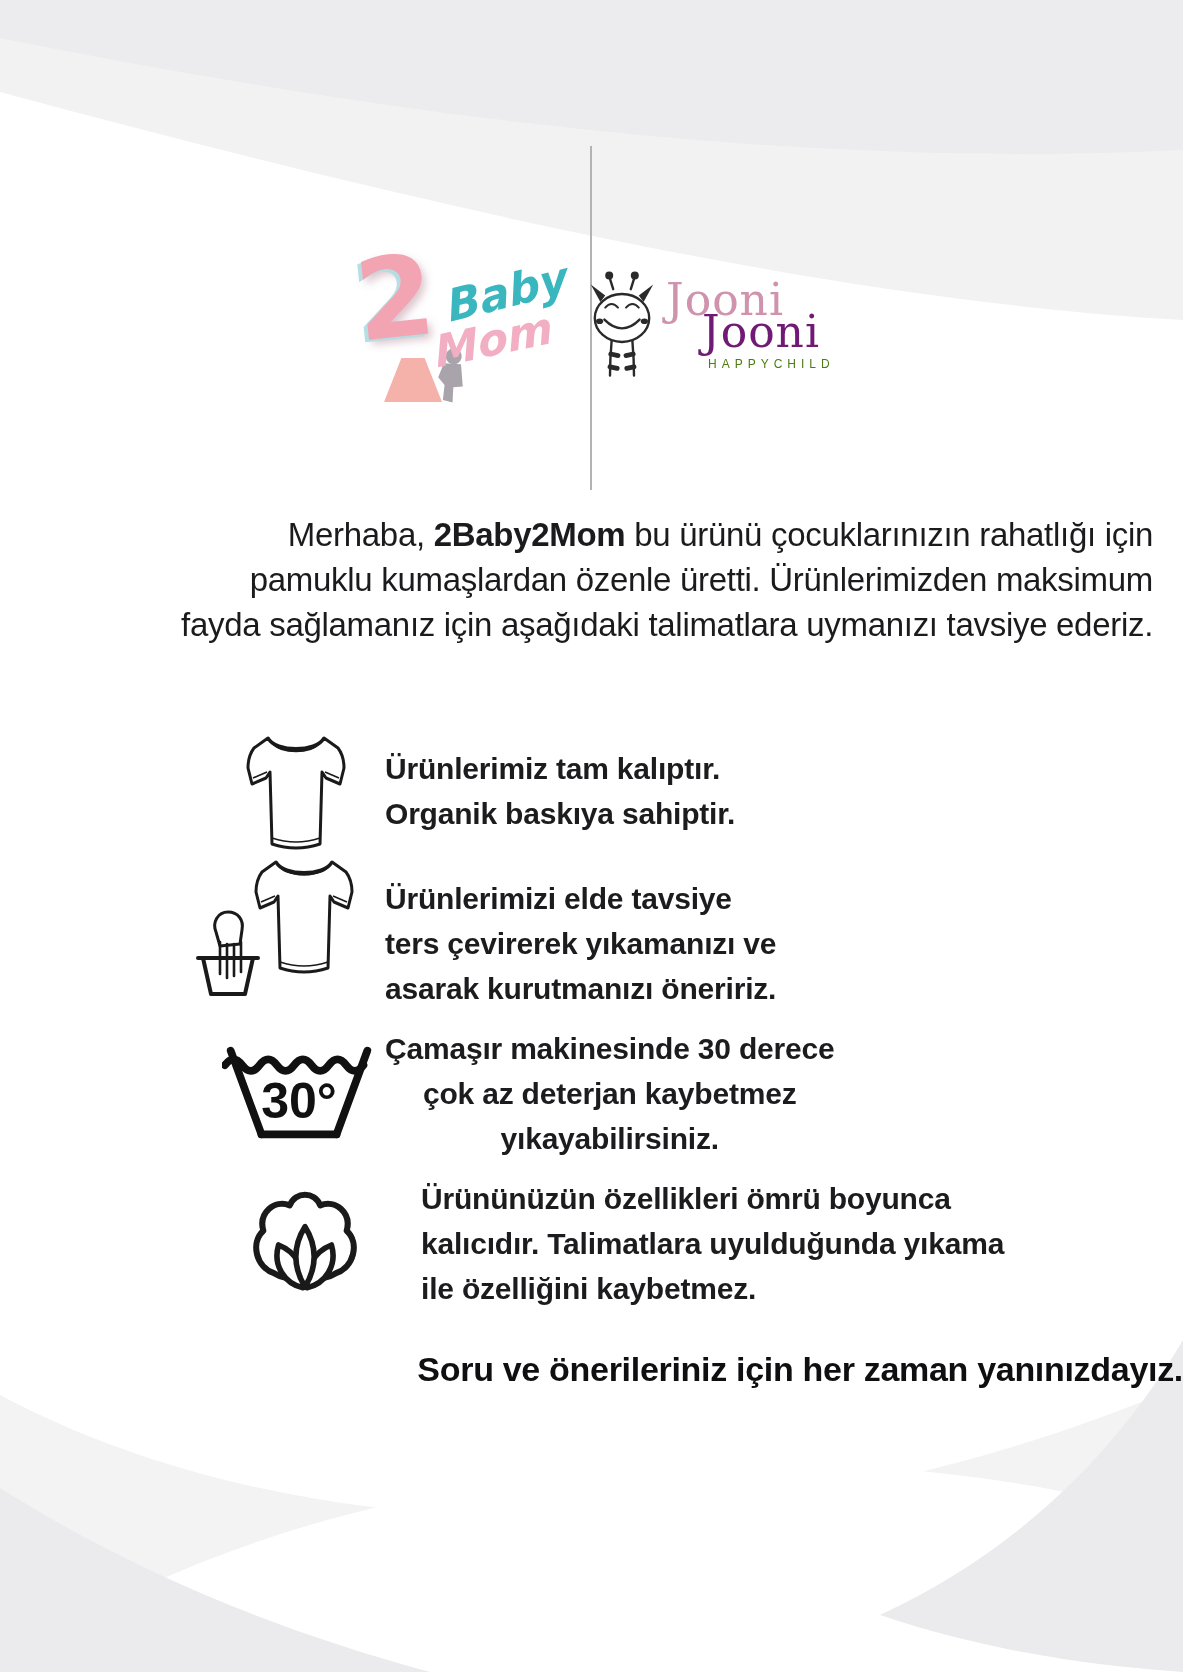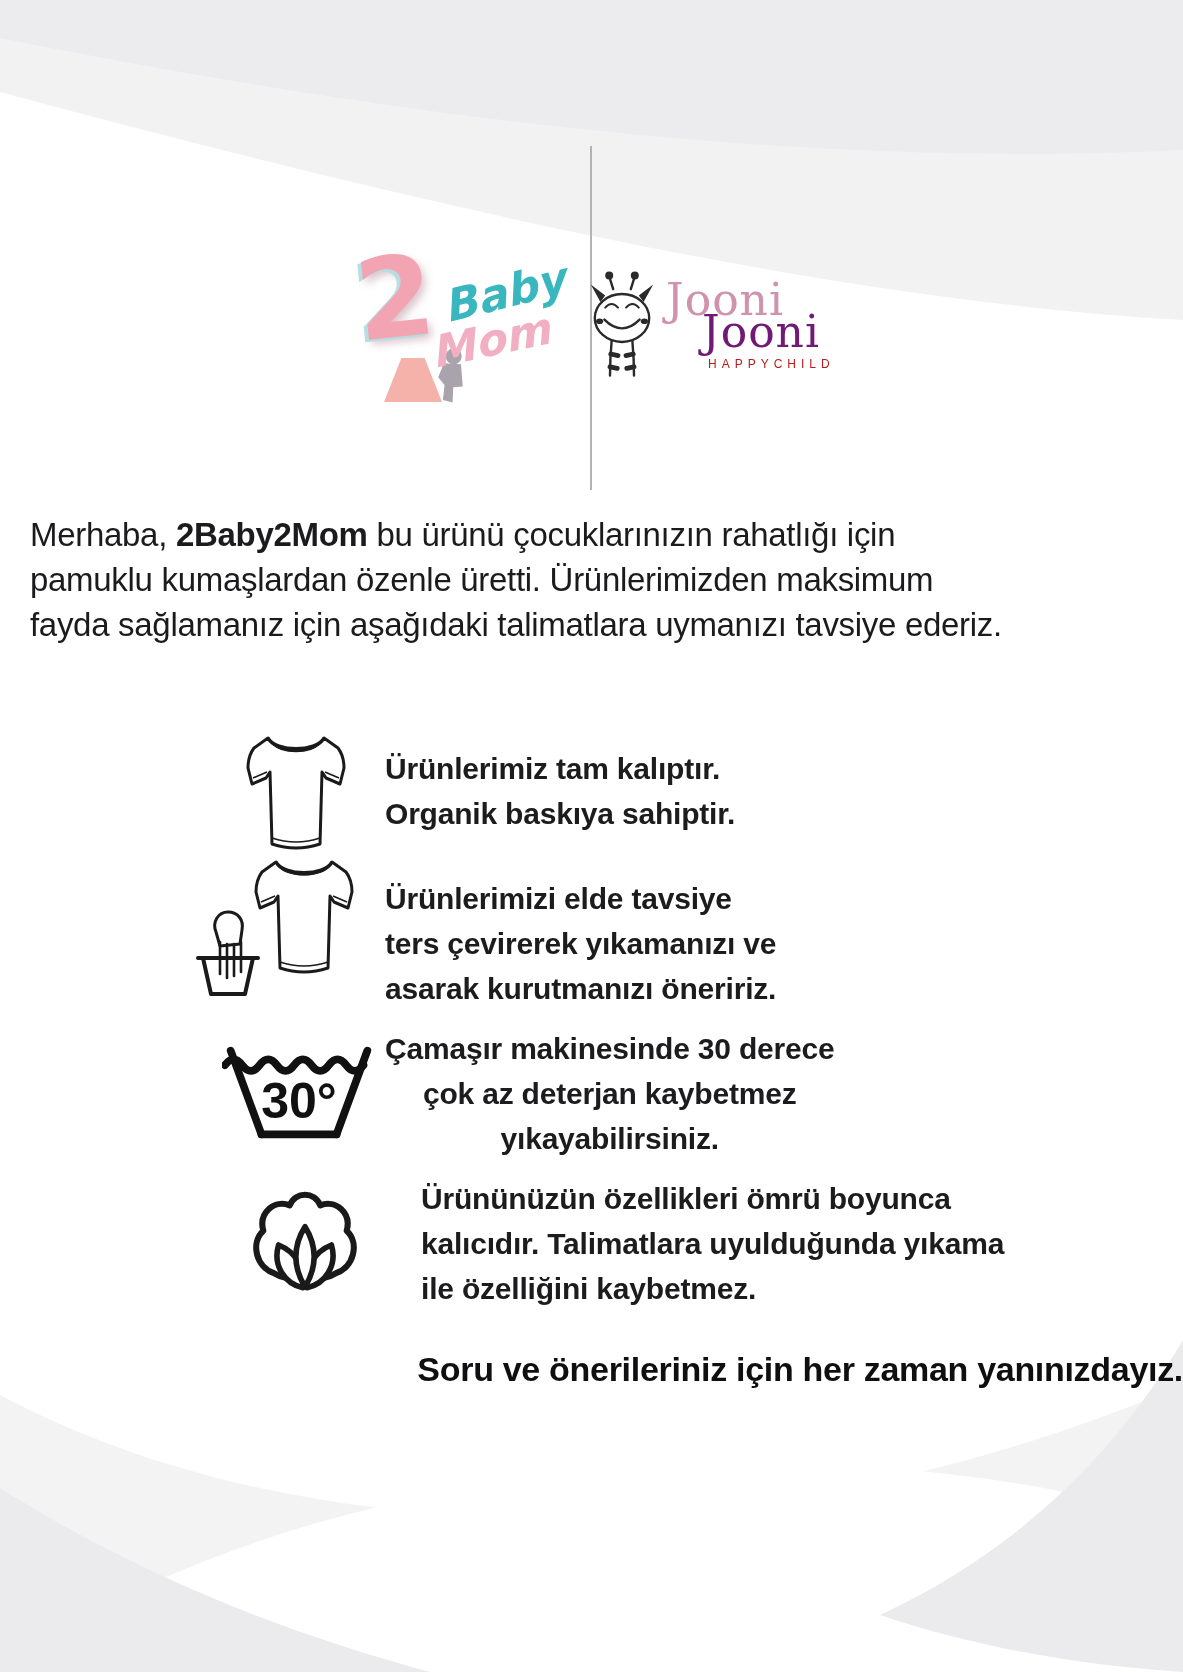--- a/index.html
+++ b/index.html
@@ -37,25 +37,25 @@
     position:absolute;left:82px;top:62px;
     font-family:"DejaVu Sans", sans-serif;font-style:italic;font-weight:600;
     font-size:44px;line-height:1;color:#f2aec3;
     transform:rotate(-12deg) skewX(-6deg);
   }
   .logo-bj{position:absolute;left:578px;top:256px;width:250px;height:145px;display:flex;}
   .giraffe{width:88px;height:140px;flex:0 0 auto;}
   .bj-text{padding-top:22px;margin-left:0px;}
   .bj-booni{font-family:"DejaVu Serif", serif;font-size:44px;line-height:1;color:#cf93ae;letter-spacing:1px;}
   .bj-jooni{font-family:"DejaVu Serif", serif;font-size:44px;line-height:1;color:#701a75;letter-spacing:1px;margin-left:36px;margin-top:-12px;}
-  .bj-tag{font-size:12px;letter-spacing:5px;color:#b91c1c;margin-left:42px;margin-top:3px;}
+  .bj-tag{font-size:12px;letter-spacing:5px;color:#4d7c0f;margin-left:42px;margin-top:3px;}
   
   .intro{
     position:absolute;left:30px;right:30px;top:512px;
-    text-align:left;font-size:33px;line-height:45px;letter-spacing:-0.3px;color:#1b1b1d;
+    text-align:right;font-size:33px;line-height:45px;letter-spacing:-0.3px;color:#1b1b1d;
   }
   .intro b{font-weight:700;}
   
   .instr-text{position:absolute;left:385px;font-size:30px;line-height:45px;letter-spacing:-0.2px;color:#1c1c1e;font-weight:bold;}
   .icon-box{position:absolute;}
   .r1i{left:236px;top:726px;width:120px;height:134px;}
   .r1t{top:746px;}
   .r2i{left:196px;top:846px;width:170px;height:168px;}
   .r2t{top:876px;}
   .r3i{left:222px;top:1044px;width:154px;height:98px;}

